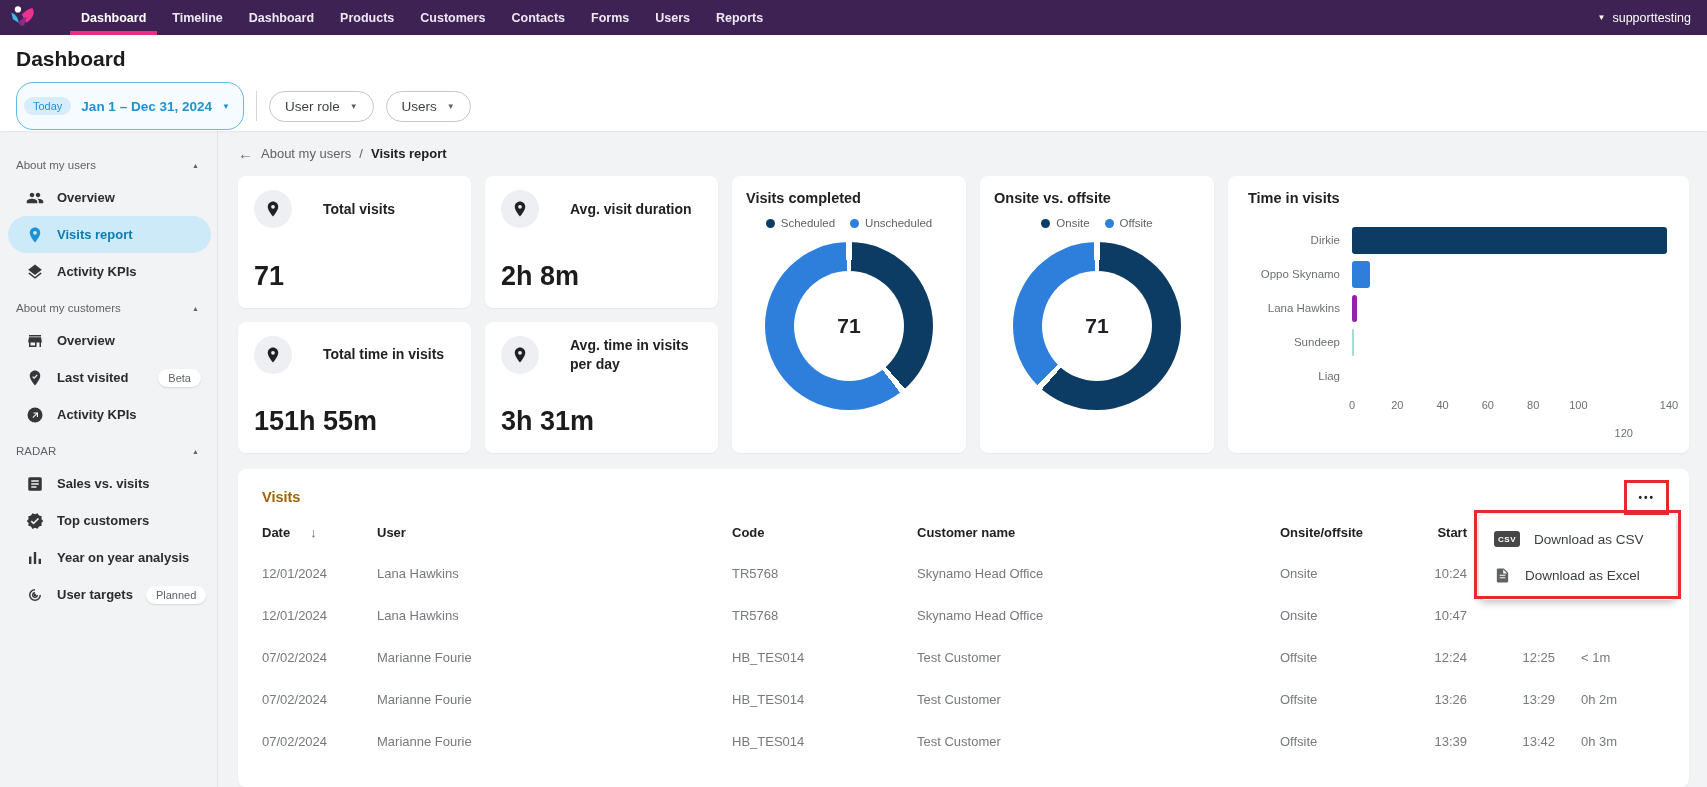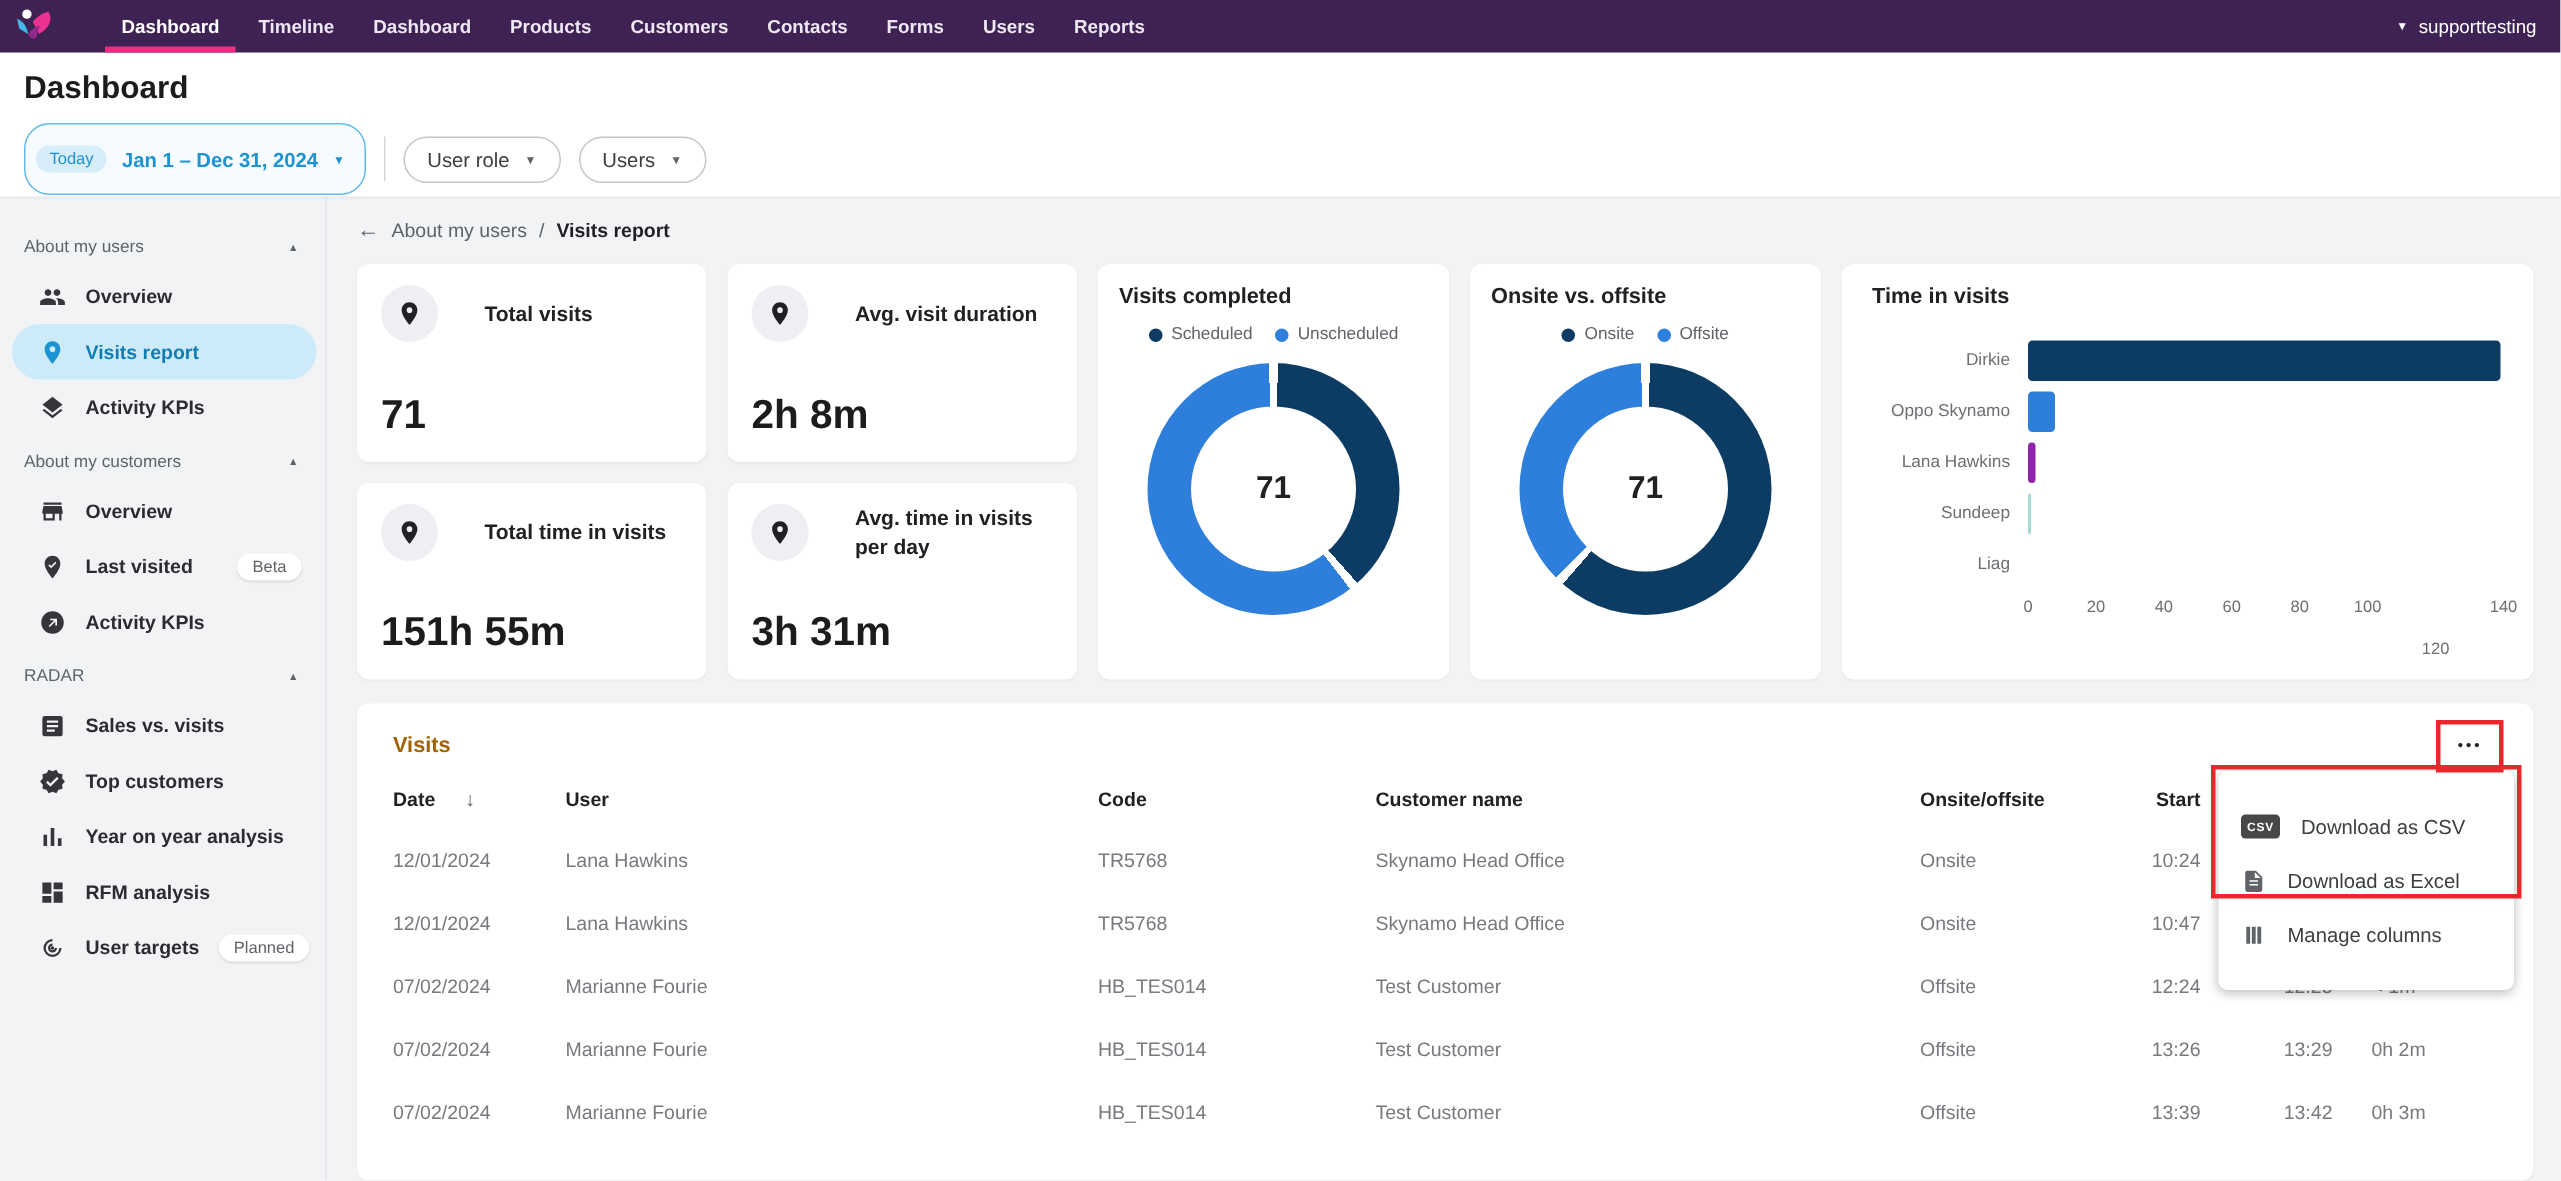--- a/index.html
+++ b/index.html
@@ -86,21 +86,21 @@
   .ellipsis-btn { border:none; background:transparent; font-size:10px; font-weight:900; letter-spacing:2px; color:#202124; cursor:pointer; padding:6px 6px; }
   .red-box { position:absolute; border:3px solid #e8282c; pointer-events:none; z-index:8; }
   .red-box-btn { inset:-6px -8px; }
   .t-header, .t-row { display:grid; grid-template-columns:115px 355px 185px 1fr 115px 72px 88px 110px; align-items:center; }
   .t-header { height:40px; font-size:13px; font-weight:700; color:#202124; }
   .t-row { height:42px; font-size:13px; color:#76797e; }
   .cell-r { text-align:right; }
   .cell-dur { padding-left:26px; }
   .sort-icon { font-size:13px; color:#5f6368; margin-left:20px; font-weight:400; }
 
-  .menu-pop { position:absolute; top:45px; right:13px; width:197px; background:#fff; border-radius:6px; box-shadow:0 2px 8px rgba(0,0,0,.28); padding:19px 0; z-index:6; }
+  .menu-pop { position:absolute; top:45px; right:13px; width:197px; background:#fff; border-radius:6px; box-shadow:0 2px 8px rgba(0,0,0,.28); padding:7px 0; z-index:6; }
   .menu-item { height:36px; display:flex; align-items:center; gap:14px; padding:0 15px; font-size:13.5px; color:#3c4043; cursor:pointer; }
   .menu-item svg { width:17px; height:17px; fill:#5f6368; flex-shrink:0; }
   .csv-chip { width:26px; height:16px; background:#474747; color:#fff; border-radius:3px; font-size:8px; font-weight:700; display:flex; align-items:center; justify-content:center; letter-spacing:.5px; flex-shrink:0; }
   .red-box-menu { top:-4px; left:-5px; right:-5px; height:89px; }
 </style>
 </head>
 <body>
 
 <div class="app">
 
@@ -215,26 +215,20 @@
           <span class="side-label">Top customers</span>
         </div>
         <div class="side-item">
           <svg viewBox="0 0 24 24">
             <path d="M4 10h3.2v10H4zM10.4 4h3.2v16h-3.2zM16.8 13H20v7h-3.2z"></path>
           </svg>
           <span class="side-label">Year on year analysis</span>
         </div>
         <div class="side-item">
           <svg viewBox="0 0 24 24">
-            <path d="M3 13h8V3H3v10zm0 8h8v-6H3v6zm10 0h8V11h-8v10zm0-18v6h8V3h-8z"></path>
-          </svg>
-          <span class="side-label">RFM analysis</span>
-        </div>
-        <div class="side-item">
-          <svg viewBox="0 0 24 24">
             <path d="M12 4a8 8 0 1 0 8 8h-2a6 6 0 1 1-6-6V4zm0 4a4 4 0 1 0 4 4h-2a2 2 0 1 1-2-2V8z"></path>
             <circle cx="12" cy="12" r="1.6"></circle>
           </svg>
           <span class="side-label">User targets</span>
           <span class="side-badge">Planned</span>
         </div>
       </aside>
 
     <section class="content">
       <div class="breadcrumb">
@@ -443,23 +437,17 @@
         <div class="menu-item">
               <span class="csv-chip">CSV</span>
               <span>Download as CSV</span>
             </div>
             <div class="menu-item">
               <svg viewBox="0 0 24 24">
                 <path d="M14 2H6a2 2 0 0 0-2 2v16a2 2 0 0 0 2 2h12a2 2 0 0 0 2-2V8l-6-6zm2 14H8v-1.5h8V16zm0-3.5H8V11h8v1.5zM13 9V3.5L18.5 9H13z"></path>
               </svg>
               <span>Download as Excel</span>
             </div>
-            <div class="menu-item">
-              <svg viewBox="0 0 24 24">
-                <path d="M5 4h3.6v16H5zM10.2 4h3.6v16h-3.6zM15.4 4H19v16h-3.6z"></path>
-              </svg>
-              <span>Manage columns</span>
-            </div>
           </div>
       </div>
     </section>
   </div>
 </div>
 
 </body></html>

